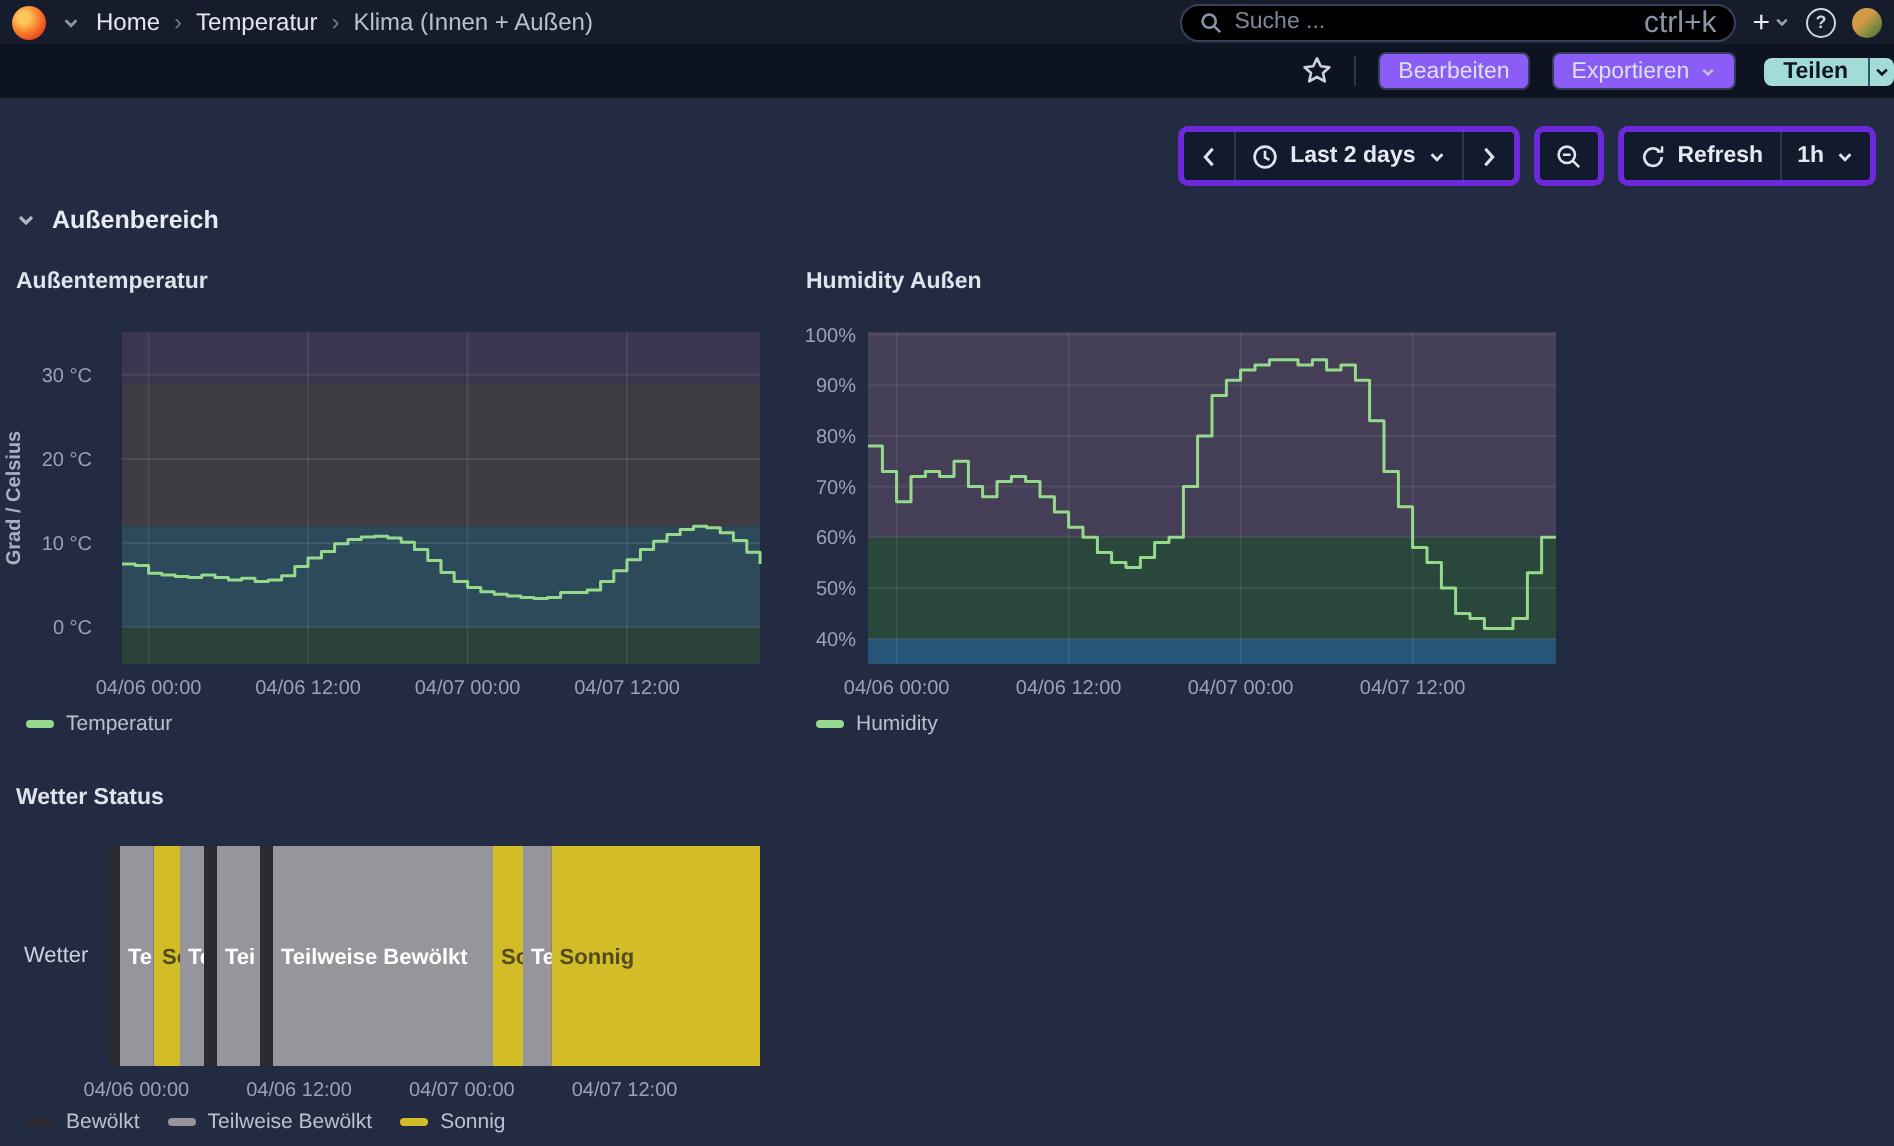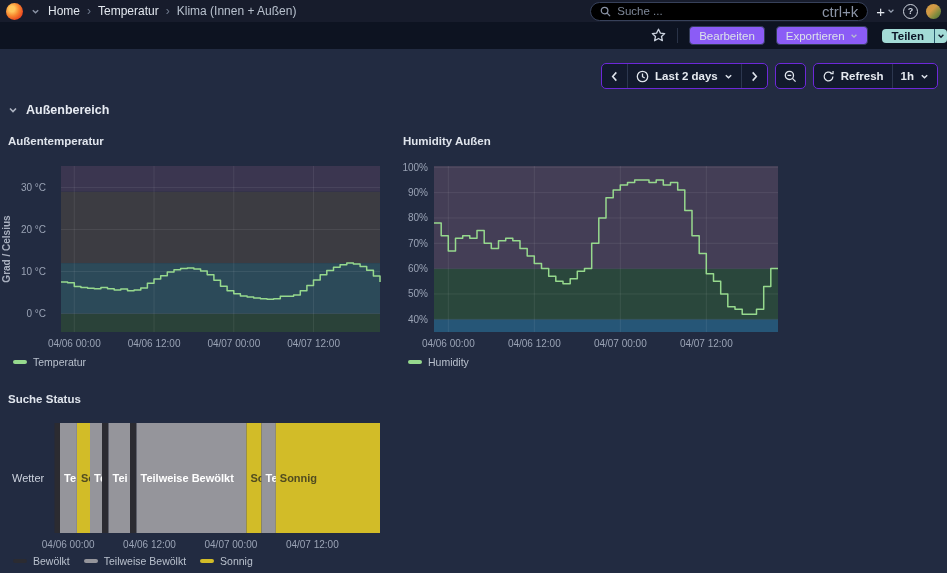--- a/index.html
+++ b/index.html
@@ -34,21 +34,21 @@
   .vdiv{width:1px;height:15px;background:#2a3347;}
   .btn2{height:19px;display:flex;align-items:center;gap:5px;padding:0 9px;border-radius:4px;
         background:#8b5cf6;border:1px solid #333d59;color:#dbe1ea;font-size:11.5px;cursor:pointer;white-space:nowrap;}
   .share-wrap{display:flex;align-items:stretch;height:14px;margin-left:3px;}
   .btn-share{display:flex;align-items:center;padding:0 10px;background:#a3dbd6;color:#0c1426;
              font-size:11.5px;font-weight:700;border-radius:4px 0 0 4px;cursor:pointer;}
   .btn-share-caret{display:flex;align-items:center;justify-content:center;width:12px;background:#a3dbd6;
              border-left:1px solid #27576b;border-radius:0 4px 4px 0;color:#0c1426;cursor:pointer;}
   
   .timebar{position:absolute;top:63px;right:9px;display:flex;gap:7px;z-index:4;}
-  .tb-group{display:flex;align-items:stretch;height:24px;background:#121a2d;border:1px solid #6d28d9;
+  .tb-group{display:flex;align-items:stretch;height:24px;background:#121a2d;border:3px solid #6d28d9;
             border-radius:5px;overflow:hidden;}
   .tb-btn{display:flex;align-items:center;gap:6px;padding:0 8px;font-size:11.5px;font-weight:600;
           color:#e6eaf0;cursor:pointer;background:transparent;border:0;font-family:inherit;}
   .tb-btn + .tb-btn{border-left:1px solid #2c374f;}
   .tb-ic{display:flex;align-items:center;color:#dfe4ec;}
   
   .rowhdr{position:absolute;left:8px;top:103px;display:flex;align-items:center;gap:8px;
           font-size:12.5px;font-weight:700;color:#e7ebf2;cursor:pointer;z-index:2;}
   .rowhdr .tn-chev{color:#aeb4c2;display:flex;}
   .ptitle{position:absolute;font-size:11.5px;font-weight:700;color:#dfe4ec;cursor:pointer;z-index:2;white-space:nowrap;}
@@ -274,21 +274,21 @@
     <span class="tn-chev">
       <svg width="10" height="10" viewBox="0 0 10 10" fill="none" stroke="currentColor" stroke-width="1.6">
           <path d="M2 3.5 L5 6.5 L8 3.5"></path>
         </svg>
     </span>
     <span>Außenbereich</span>
   </div>
 
   <div class="ptitle" style="left:8px;top:135px;">Außentemperatur</div>
   <div class="ptitle" style="left:403px;top:135px;">Humidity Außen</div>
-  <div class="ptitle" style="left:8px;top:393px;">Suche Status</div>
+  <div class="ptitle" style="left:8px;top:393px;">Wetter Status</div>
 
   <div class="wetter-lab">Wetter</div>
 
   <div class="legend" id="legend-0" style="left:13px;top:356px;">
       <span class="item">
         <span class="dash" style="background: rgb(150, 217, 141);"></span>
         <span>Temperatur</span>
       </span>
     </div>
   <div class="legend" id="legend-1" style="left:408px;top:356px;">

